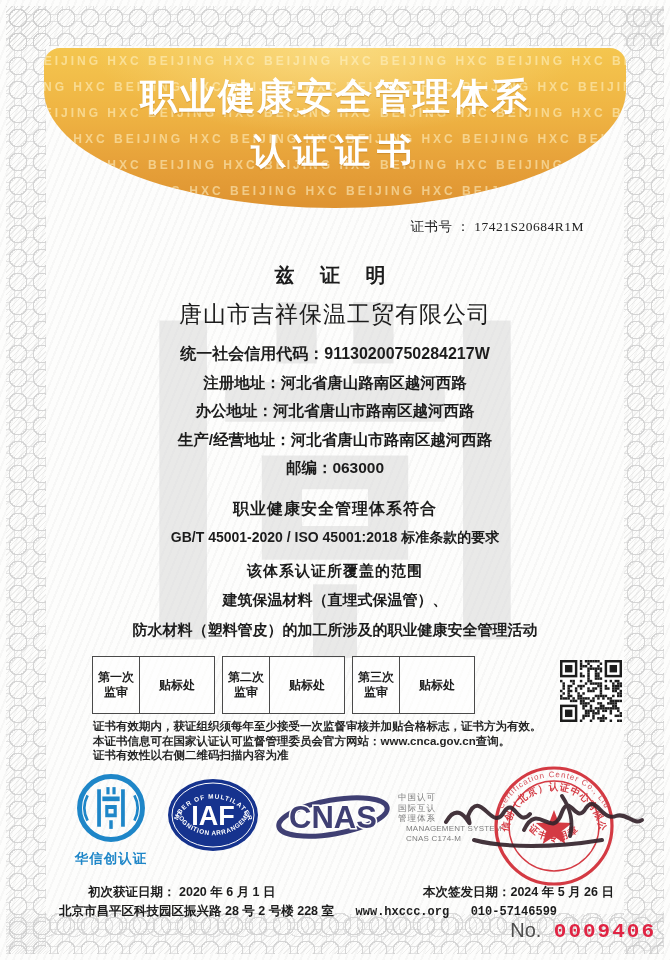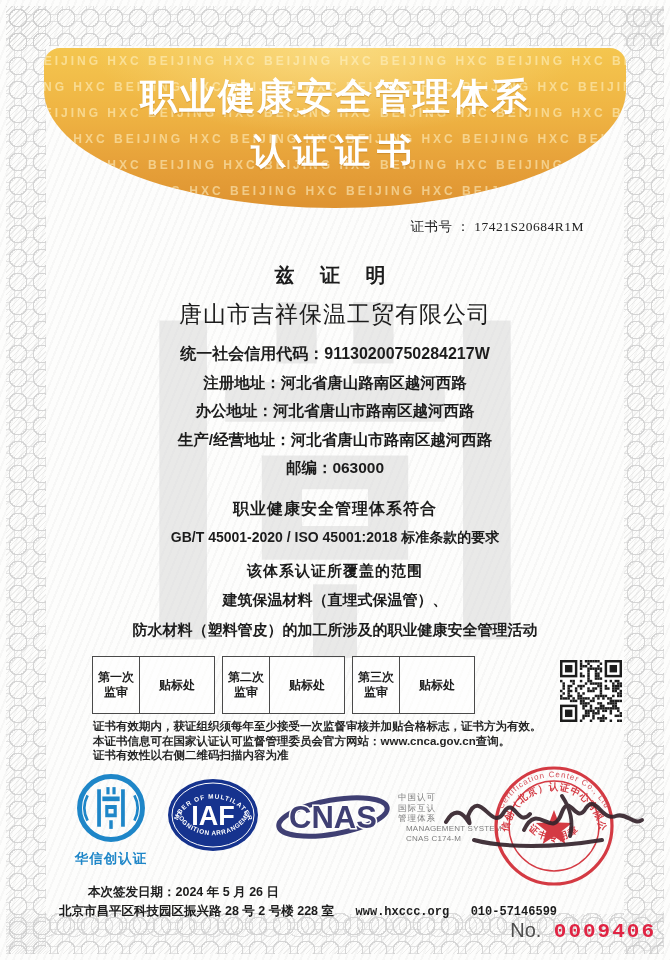--- a/index.html
+++ b/index.html
@@ -478,20 +478,21 @@
       <g fill="none" stroke="#35242c" stroke-width="4" stroke-linecap="round" opacity="0.92">
         <path d="M12,66 C28,38 40,84 34,60 C46,30 58,78 70,56 C80,40 84,72 96,58"></path>
         <path d="M90,74 C104,44 118,86 128,56 C136,36 142,70 152,52 C162,38 168,66 182,60 C192,56 200,70 208,64"></path>
         <path d="M40,84 C70,92 120,92 168,84"></path>
         <path d="M128,40 C136,52 140,64 136,80"></path>
       </g>
     </svg>
   </div>
 
   <div class="dates-row">
+    <span>初次获证日期：  2020 年 6 月 1 日</span>
     <span>本次签发日期：2024 年 5 月 26 日</span>
   </div>
   <div class="addr-row">
     <span>北京市昌平区科技园区振兴路 28 号 2 号楼 228 室</span>
     <span class="mono">www.hxccc.org</span>
     <span class="mono">010-57146599</span>
   </div>
   <div class="serial">
     <span class="no">No.</span>
     <span class="num">0009406</span>

